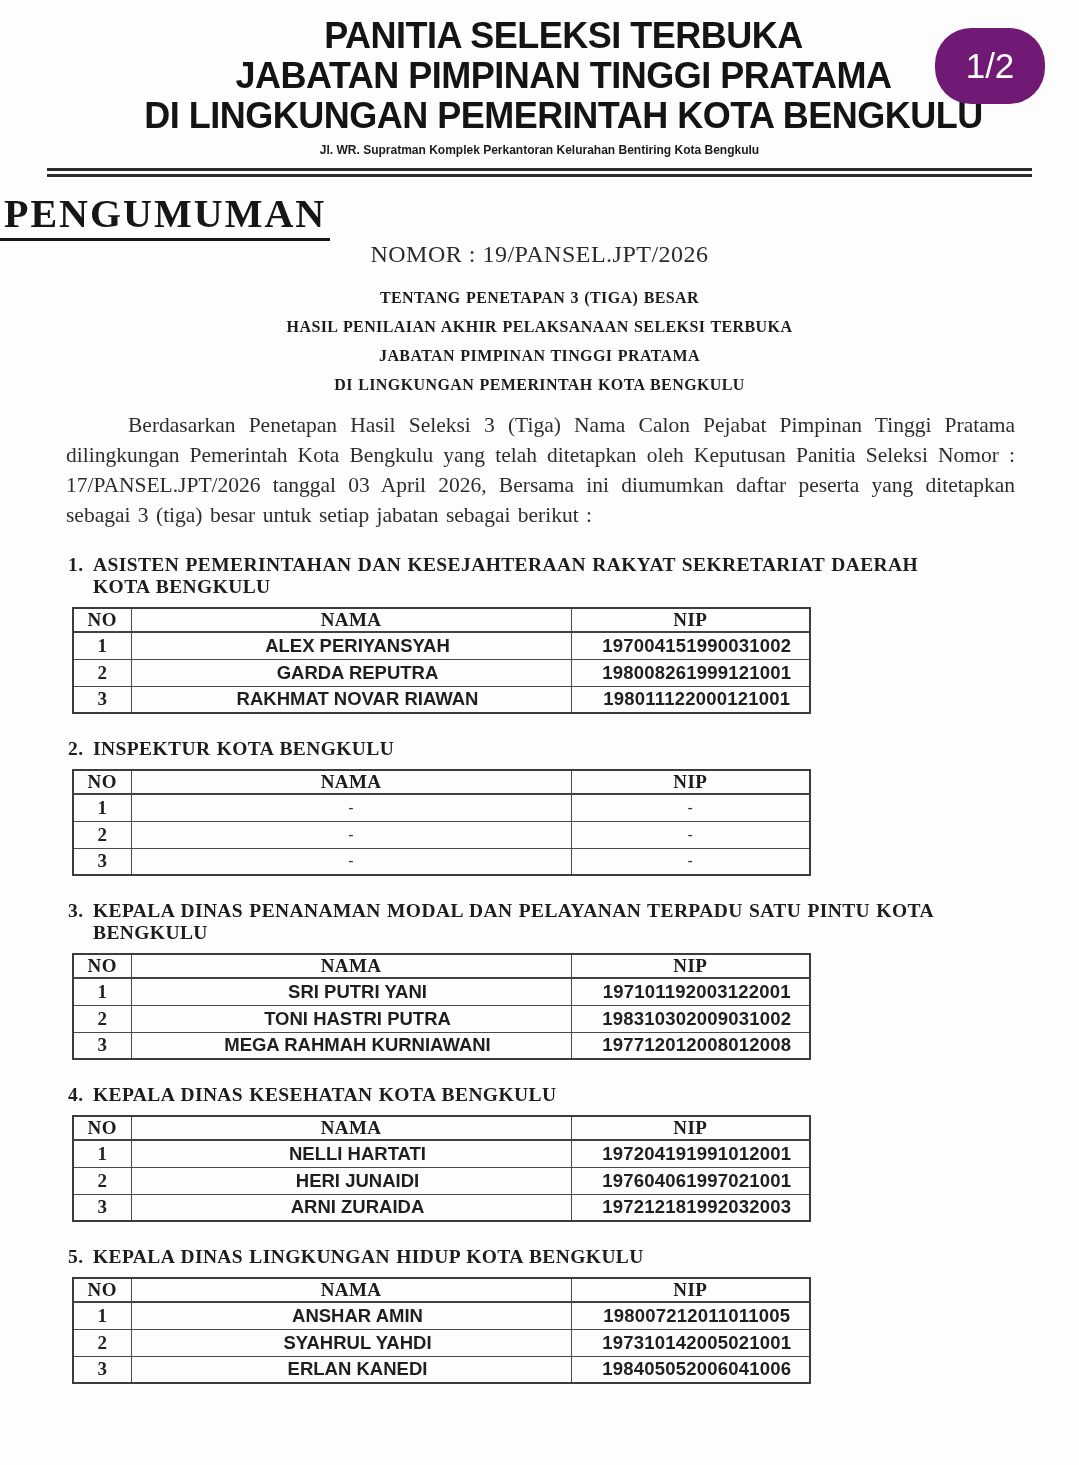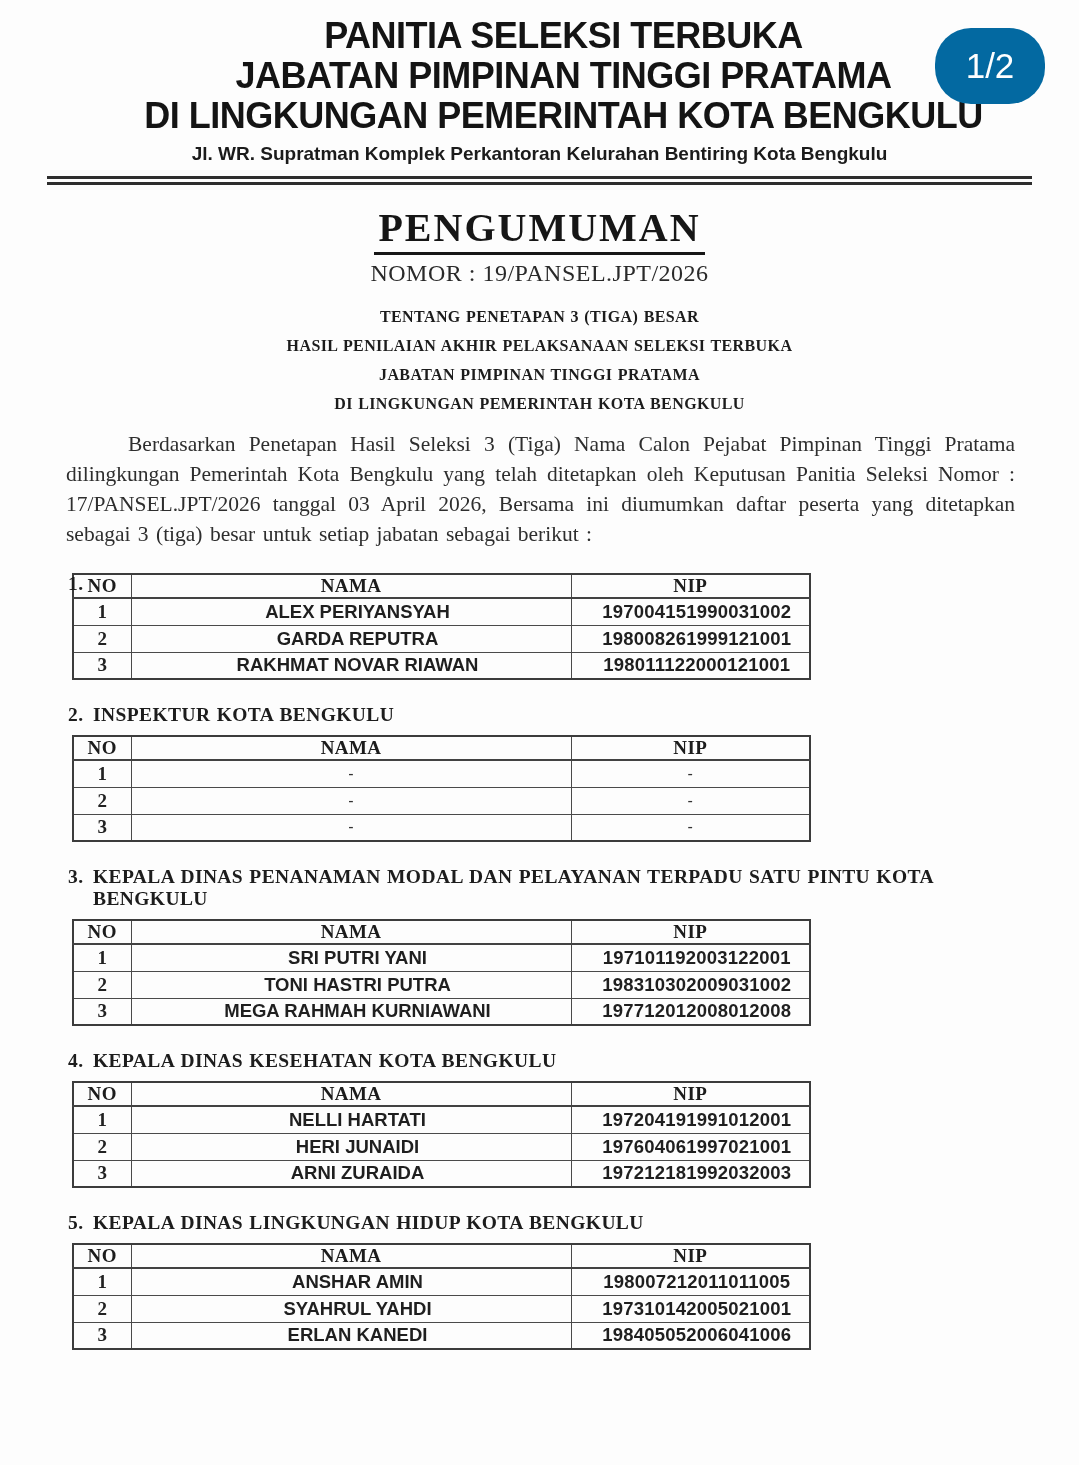--- a/index.html
+++ b/index.html
@@ -10,39 +10,39 @@
     font-family:"Liberation Serif", serif;
   }
   
   .letterhead { padding-top:16px; text-align:center; }
   .lh-line {
     font-family:"Liberation Sans", sans-serif; font-weight:700;
     font-size:36px; line-height:40px; color:#141414; letter-spacing:-0.5px;padding-left:48px;
   }
   .address {
     margin-top:7px; font-family:"Liberation Sans", sans-serif;
-    font-weight:700; font-size:19px; color:#1b1b1b;
+    font-weight:700; font-size:12px; color:#1b1b1b;
   }
   .rule {
     margin:11px auto 0; width:985px; height:9px;
     border-top:3px solid #2d2d2d; border-bottom:3px solid #2d2d2d;
   }
   
   .badge {
     position:absolute; top:28px; right:34px; width:110px; height:76px;
     border-radius:36px; display:flex; align-items:center; justify-content:center;
     font-family:"Liberation Sans", sans-serif; font-size:35px; font-weight:400;
   }
   
-  .doc-title-wrap { margin-top:19px; text-align:center; }
+  .doc-title-wrap { margin-top:13px; }
   .doc-title {
     display:inline-block; font-weight:700; font-size:40px; letter-spacing:2px;
     color:#161616; border-bottom:3px solid #161616; padding:0 4px 1px;
   }
-  .doc-number { margin-top:5px; text-align:center; font-size:24px; letter-spacing:0.5px; color:#2a2a2a; }
+  .doc-number { text-align:center; font-size:24px; letter-spacing:0.5px; color:#2a2a2a; }
   .subject { margin-top:15px; text-align:center; }
   .subject div {
     font-weight:700; font-size:16px; line-height:29px;
     letter-spacing:0.4px; word-spacing:1px; color:#1c1c1c;
   }
   .body-par {
     margin:11px 64px 0 66px; text-align:justify; text-indent:62px;
     font-size:21.5px; line-height:30px; color:#2e2e2e; word-spacing:2px;
   }
   
@@ -71,21 +71,21 @@
     font-size:18.5px; padding-left:13px; color:#1f1f1f;text-align:center;
   }
   td.col-nip { letter-spacing:0.2px; }
   td.dash { text-align:center; padding-left:0; font-weight:400; font-size:16px; color:#333; }
 </style>
 </head>
 <body>
 
 <div class="page">
 
-  <div class="badge" style="background: #0369a1; color: rgb(255, 255, 255);">1/2</div>
+  <div class="badge" style="background: #701a75; color: rgb(255, 255, 255);">1/2</div>
 
   <header class="letterhead">
     <div class="lh-line">PANITIA SELEKSI TERBUKA</div>
     <div class="lh-line">JABATAN PIMPINAN TINGGI PRATAMA</div>
     <div class="lh-line">DI LINGKUNGAN PEMERINTAH KOTA BENGKULU</div>
     <div class="address">Jl. WR. Supratman Komplek Perkantoran Kelurahan Bentiring Kota Bengkulu</div>
     <div class="rule"></div>
   </header>
 
   <main>
@@ -100,20 +100,21 @@
       <div>JABATAN PIMPINAN TINGGI PRATAMA</div>
       <div>DI LINGKUNGAN PEMERINTAH KOTA BENGKULU</div>
     </div>
 
     <p class="body-par">Berdasarkan Penetapan Hasil Seleksi 3 (Tiga) Nama Calon Pejabat Pimpinan Tinggi Pratama dilingkungan Pemerintah Kota Bengkulu yang telah ditetapkan oleh Keputusan Panitia Seleksi Nomor : 17/PANSEL.JPT/2026 tanggal 03 April 2026, Bersama ini diumumkan daftar peserta yang ditetapkan sebagai 3 (tiga) besar untuk setiap jabatan sebagai berikut :</p>
 
     <div class="sections">
   <section class="job-section">
     <div class="sec-heading">
       <span class="sec-num">1.</span>
+      <span class="sec-title">ASISTEN PEMERINTAHAN DAN KESEJAHTERAAN RAKYAT SEKRETARIAT DAERAH KOTA BENGKULU</span>
     </div>
     <table class="results-table">
       <colgroup>
               <col class="c-no">
               <col class="c-nama">
               <col class="c-nip">
             </colgroup>
       <thead>
         <tr>
           <th>NO</th>

